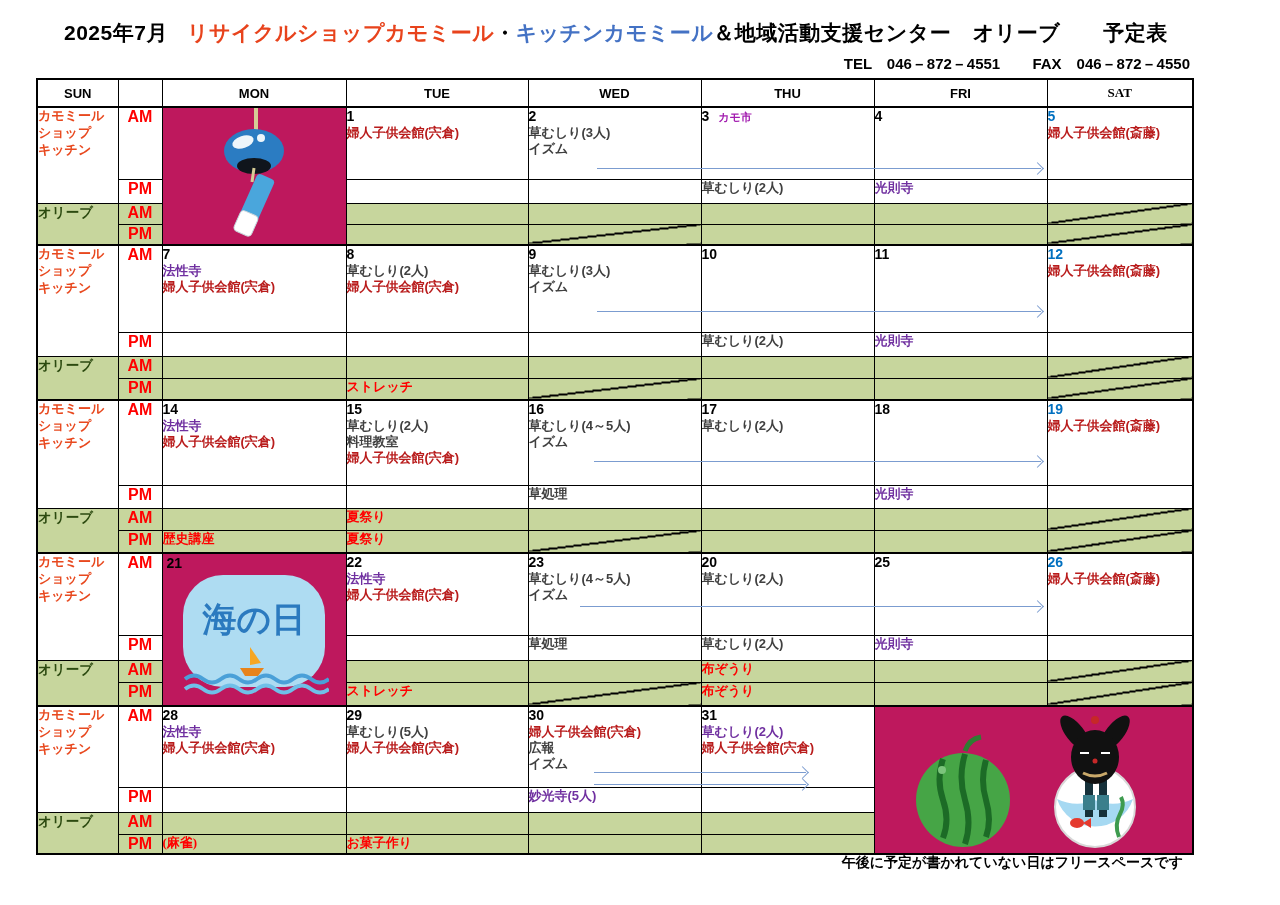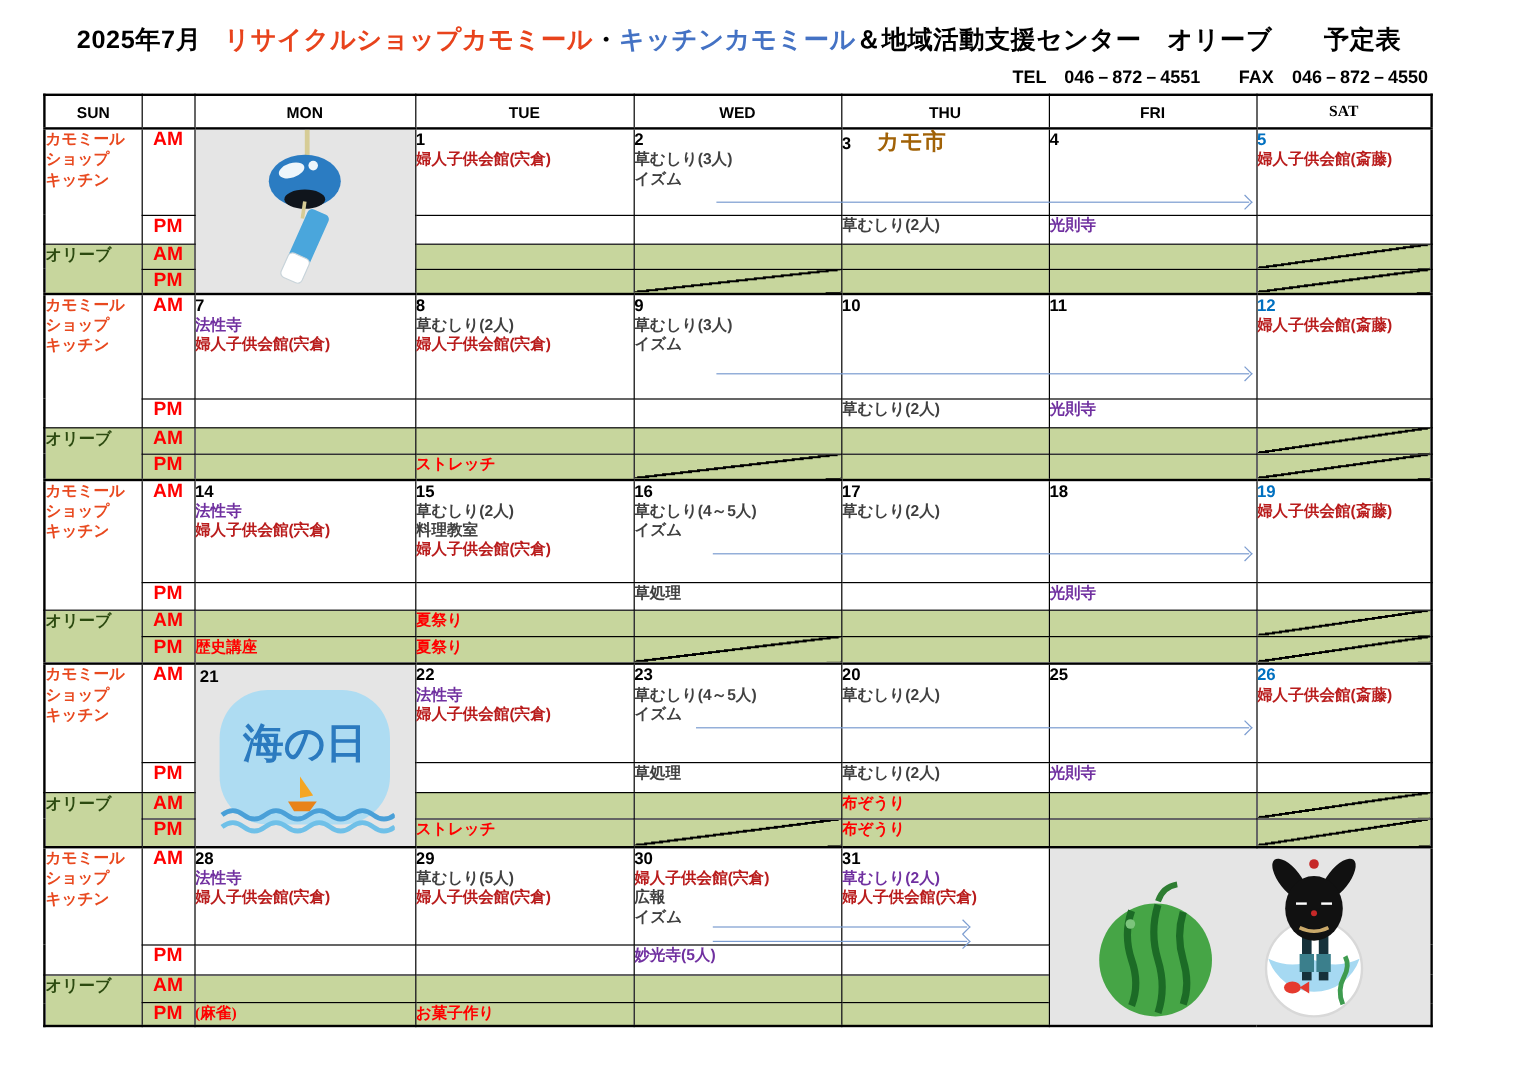--- a/index.html
+++ b/index.html
@@ -16,28 +16,28 @@
   .hdr-sun{color:#ff0000;}
   .hdr-sat{color:#2e75b6;font-family:Liberation Serif, serif;}
   .wk-top{border-top-width:2px !important;}
   .lab-shop{color:#e8491f;font-size:13px;font-weight:bold;vertical-align:middle;padding-left:5px;line-height:1.3;}
   .lab-olive{color:#2c4a10;font-size:13.5px;font-weight:bold;vertical-align:middle;padding-left:4px;}
   .ampm{color:#ff0000;font-weight:bold;font-size:16px;text-align:center;vertical-align:middle;}
   .green{background:#c7d69d;}
   .day{padding:1px 4px;}
   .dnum{font-size:14px;font-weight:bold;line-height:1.2;color:#000;}
   .dnum-sat{color:#0070c0;}
-  .badge{color:#a16207;margin-left:21px;font-size:19px;}
+  .badge{color:#a21caf;margin-left:9px;font-size:11px;}
   .ev{font-size:13px;font-weight:bold;line-height:1.22;white-space:nowrap;}
   .c-blue{color:#b91c1c;}
   .c-purple{color:#7030a0;}
   .c-red{color:#ff0000;font-family:Liberation Serif, serif;}
   .c-black{color:#404040;}
   .diag{background-image:linear-gradient(to bottom right,transparent calc(50% - 1px),#000 calc(50% - 1px),#000 calc(50% + 1px),transparent calc(50% + 1px));}
-  .img-cell{text-align:center;vertical-align:top;background:#e5e5e5;}
+  .img-cell{text-align:center;vertical-align:top;background:#be185d;}
   .imgnum{text-align:left;padding:1px 4px;}
   .arrow{position:absolute;z-index:3;height:0;border-top:1.5px solid #7b9cd0;pointer-events:none;}
   .arrow i{position:absolute;right:-1px;top:-5px;width:8px;height:8px;border-top:1.5px solid #7b9cd0;border-right:1.5px solid #7b9cd0;transform:rotate(45deg);}
   .footnote{position:absolute;top:854px;right:97px;font-size:14px;font-weight:bold;color:#000;white-space:nowrap;}
 </style>
 </head>
 <body>
 
 <div class="page">
 
@@ -440,20 +440,21 @@
           </td>
           <td class="day green">
             <div class="ev c-red">お菓子作り</div>
           </td>
           <td class="day green"></td>
           <td class="day green"></td>
         </tr>
       </tbody>
   </table>
 
+  <div class="footnote">午後に予定が書かれていない日はフリースペースです</div>
 
 <div class="arrow" style="left: 597px; top: 168px; width: 444px;">
       <i></i>
     </div>
     <div class="arrow" style="left: 597px; top: 311px; width: 444px;">
       <i></i>
     </div>
     <div class="arrow" style="left: 594px; top: 461px; width: 447px;">
       <i></i>
     </div>

